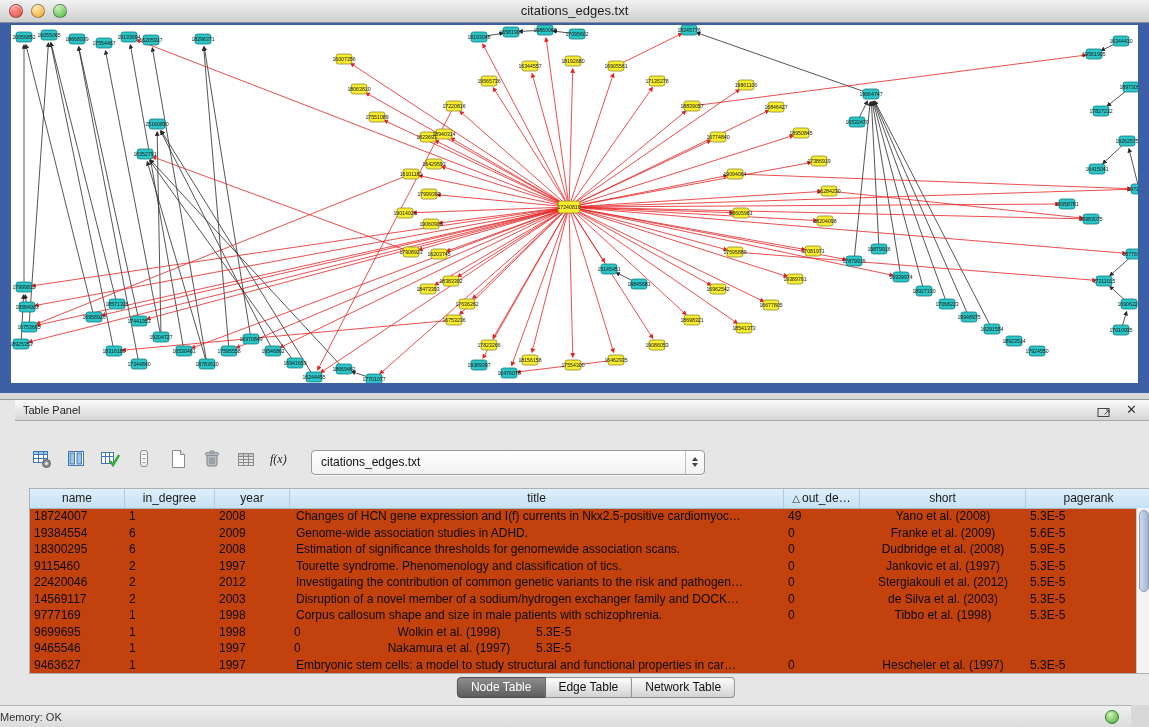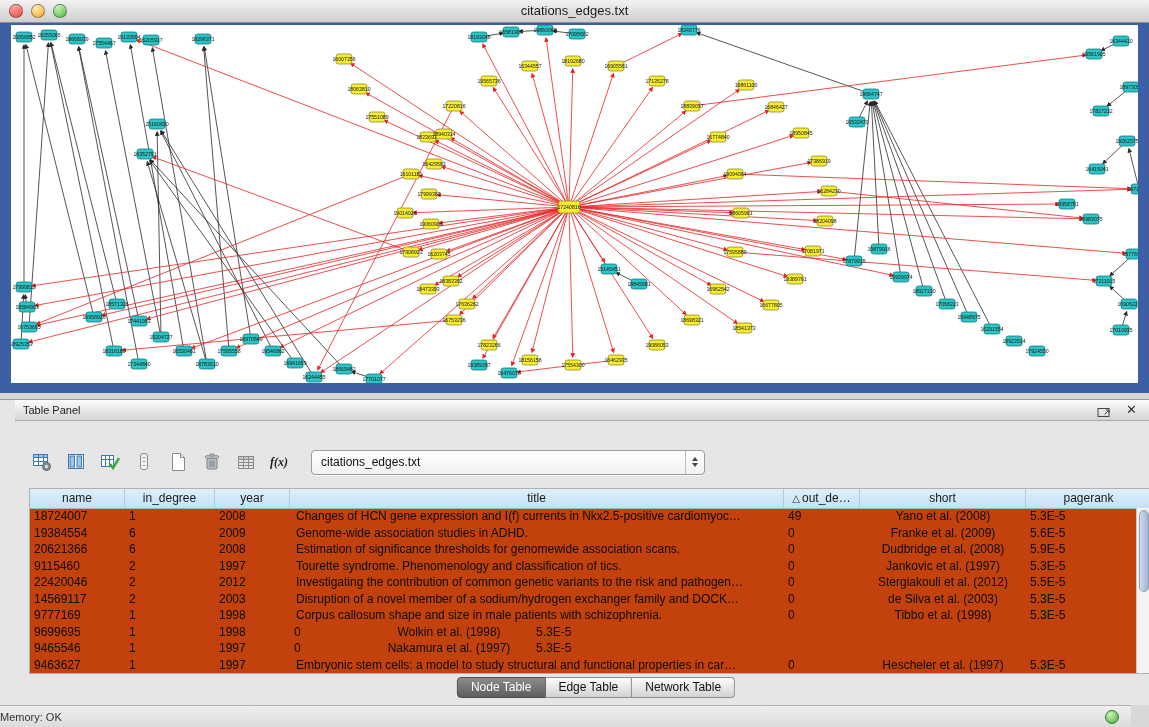--- a/index.html
+++ b/index.html
@@ -29,21 +29,21 @@
   .table-panel{position:absolute;top:399px;left:0;width:1149px;height:306px;background:#e6e6e6;border-top:1px solid #9a9a9a;box-sizing:border-box;padding-left:15px;}
   .panel-header{height:20px;background:linear-gradient(#fbfbfb,#d5d5d5);border-bottom:1px solid #a8a8a8;display:flex;align-items:center;}
   .panel-title{font-size:11px;color:#222;padding-left:8px;}
   .panel-header-icons{margin-left:auto;display:flex;align-items:center;gap:14px;padding-right:12px;}
   .float-icon{width:15px;height:12px;display:inline-block;}
   .close-icon{font-size:13px;font-weight:bold;color:#333;line-height:12px;cursor:pointer;}
   .panel-body{position:relative;height:285px;}
 
   .toolbar{position:absolute;top:28px;left:14px;display:flex;align-items:center;}
   .tool-icons{display:flex;gap:8px;}
-  .tool-btn{width:26px;height:26px;display:flex;align-items:center;justify-content:center;border-radius:4px;cursor:pointer;font-weight:bold;}
+  .tool-btn{width:26px;height:26px;display:flex;align-items:flex-start;justify-content:center;border-radius:4px;cursor:pointer;}
   .dropdown{margin-left:18px;width:392px;height:23px;background:linear-gradient(#ffffff,#f1f1f1);border:1px solid #9b9b9b;border-radius:4px;display:flex;align-items:center;box-shadow:0 1px 0 rgba(255,255,255,.7);}
   .dropdown-value{flex:1;font-size:12px;color:#111;padding-left:9px;white-space:nowrap;overflow:hidden;}
   .dropdown-arrows{width:18px;height:100%;border-left:1px solid #bdbdbd;display:flex;flex-direction:column;align-items:center;justify-content:center;gap:2px;}
   .arr-up{width:0;height:0;border-left:3.5px solid transparent;border-right:3.5px solid transparent;border-bottom:4.5px solid #444;}
   .arr-dn{width:0;height:0;border-left:3.5px solid transparent;border-right:3.5px solid transparent;border-top:4.5px solid #444;}
 
   .grid{position:absolute;top:67px;left:14px;width:1121px;height:184px;background:#c2410c;border:1px solid #b0b0b0;box-sizing:content-box;}
   .grid-head{display:flex;height:19px;background:linear-gradient(#deeffb,#c6e1f4);border-bottom:1px solid #9fb9cc;}
   .head-cell{height:19px;line-height:19px;font-size:12px;color:#1a1a1a;text-align:center;border-right:1px solid #b2cbdd;box-sizing:border-box;overflow:hidden;white-space:nowrap;cursor:pointer;}
   .sort-ind{font-size:10px;margin-right:2px;color:#333;}
@@ -758,21 +758,21 @@
             <div class="grid-row">
               <div class="cell c0">19384554</div>
               <div class="cell c1">6</div>
               <div class="cell c2">2009</div>
               <div class="cell c3">Genome-wide association studies in ADHD.</div>
               <div class="cell c4">0</div>
               <div class="cell c5">Franke et al. (2009)</div>
               <div class="cell c6">5.6E-5</div>
             </div>
             <div class="grid-row">
-              <div class="cell c0">20621366</div>
+              <div class="cell c0">18300295</div>
               <div class="cell c1">6</div>
               <div class="cell c2">2008</div>
               <div class="cell c3">Estimation of significance thresholds for genomewide association scans.</div>
               <div class="cell c4">0</div>
               <div class="cell c5">Dudbridge et al. (2008)</div>
               <div class="cell c6">5.9E-5</div>
             </div>
             <div class="grid-row">
               <div class="cell c0">9115460</div>
               <div class="cell c1">2</div>

